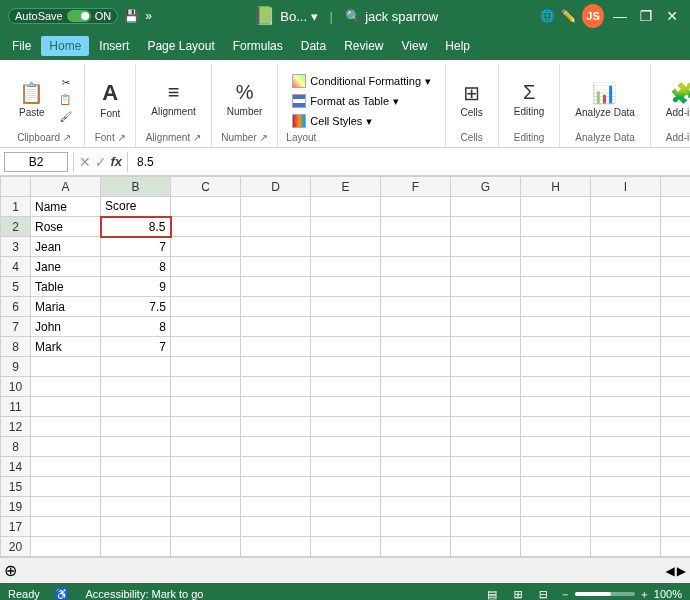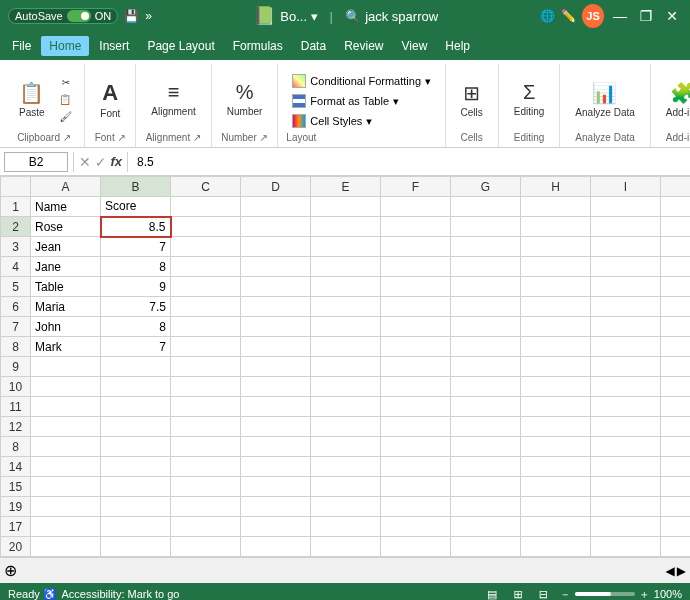--- a/index.html
+++ b/index.html
@@ -167,21 +167,21 @@
     .status-bar {
       background: #217346;
       color: white;
       height: 22px;
       display: flex;
       align-items: center;
       padding: 0 8px;
       font-size: 11px;
       justify-content: space-between;
     }
-    .status-left { display: flex; align-items: center; gap: 4px; }
+    .status-left { display: flex; align-items: center; gap: 16px; }
     .status-right { display: flex; align-items: center; gap: 8px; }
     .view-btn { padding: 1px 4px; cursor: pointer; border-radius: 2px; }
     .zoom-bar { display: flex; align-items: center; gap: 4px; }
     .zoom-slider { width: 60px; height: 4px; background: rgba(255,255,255,0.4); border-radius: 2px; position: relative; }
     .zoom-slider-fill { width: 60%; height: 100%; background: white; border-radius: 2px; }
 
     .cond-format-icon { display: inline-block; width: 14px; height: 14px; background: linear-gradient(45deg, #f66, #ff9, #9f9); border: 1px solid #aaa; }
     .table-icon { display: inline-block; width: 14px; height: 14px; background: linear-gradient(#4472c4 33%, #fff 33% 66%, #4472c4 66%); border: 1px solid #aaa; }
     .cell-styles-icon { display: inline-block; width: 14px; height: 14px; background: linear-gradient(to right, #e06, #f90, #09f); border: 1px solid #aaa; }
   </style>

